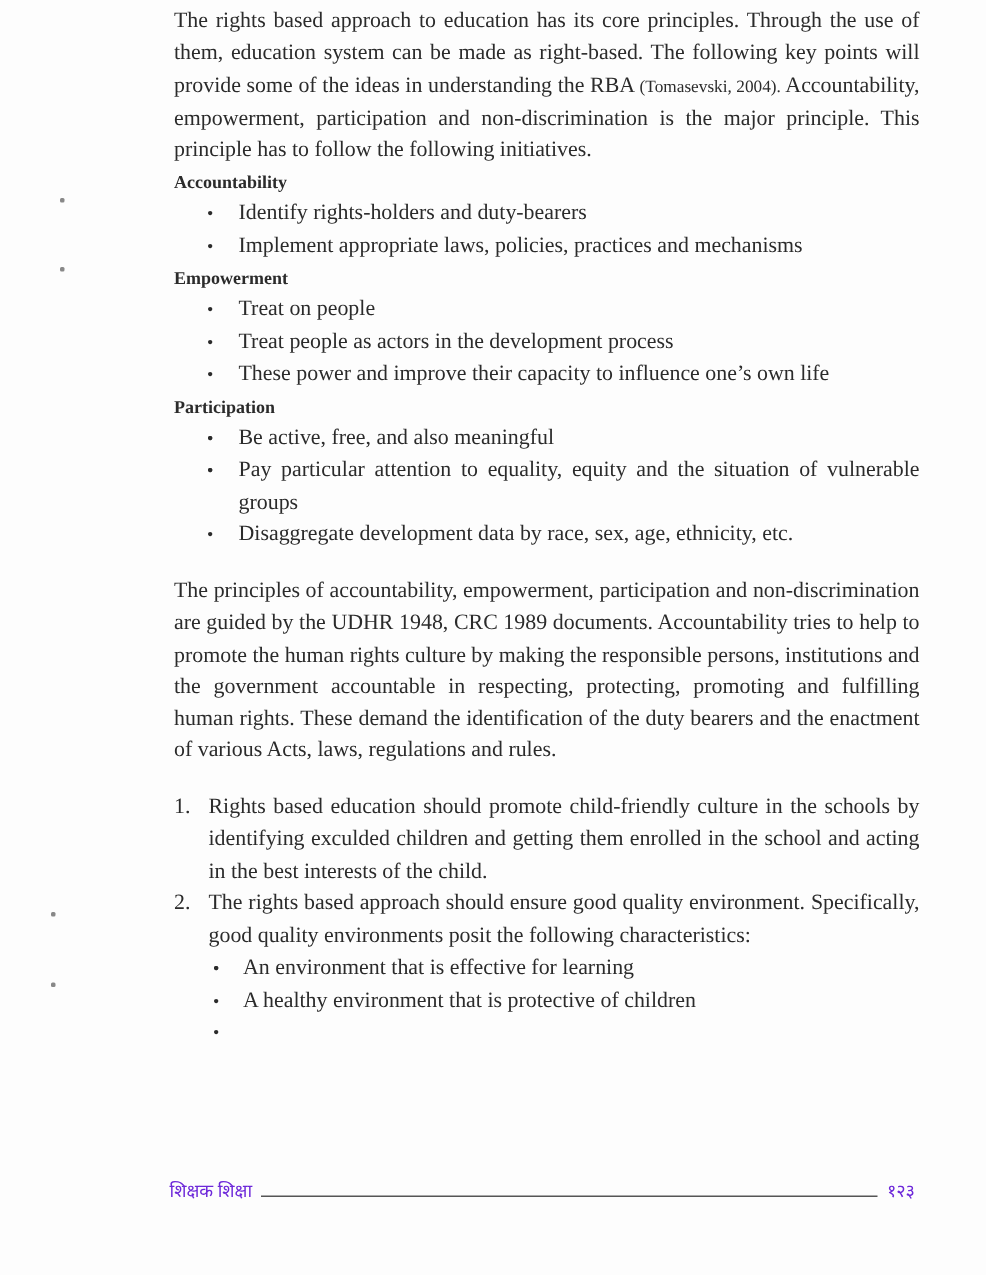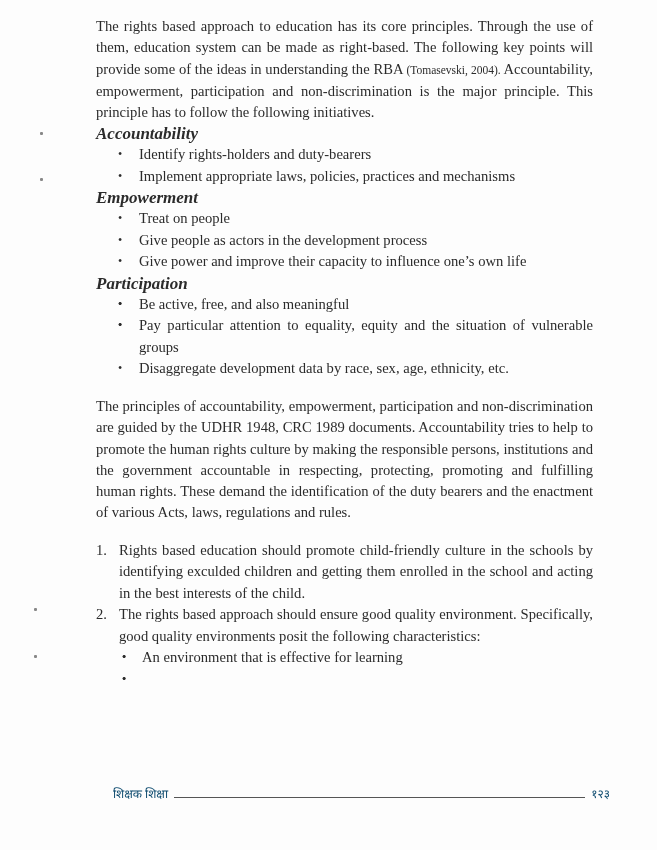--- a/index.html
+++ b/index.html
@@ -3,50 +3,50 @@
 <meta charset="utf-8">
 <style>
   html, body { margin: 0; padding: 0; }
   body {
     width: 657px; height: 850px; overflow: hidden;
     background: #fdfdfd;
     font-family: "Liberation Serif", serif;
     color: #2b2b2b;
     position: relative;
   }
-  .page { position: absolute; left: 96px; top: 4px; width: 497px; margin-top: 12px; }
+  .page { position: absolute; left: 116px; top: 4px; width: 497px; }
   .para {
     font-size: 14.6px; line-height: 21.3px;
     text-align: justify; margin: 0;
   }
   .para .cite { font-size: 11.5px; }
   .heading {
-    font-style: italic; font-weight: bold;
-    font-size: 17px; line-height: 21px; margin: 0;
+    font-weight: bold;
+    font-size: 12px; line-height: 21px; margin: 0;
   }
   ul.bullets { list-style: none; margin: 0; padding: 0; }
   ul.bullets li {
     position: relative; padding-left: 43px;
     font-size: 14.6px; line-height: 21.5px;
     text-align: justify;
   }
   ul.bullets li .dot {
     position: absolute; left: 22px; top: 0;
     font-size: 12px;
   }
   ol.numbered { list-style: none; margin: 0; padding: 0; }
   ol.numbered > li { position: relative; padding-left: 23px; font-size: 14.6px; line-height: 21.5px; text-align: justify; }
   ol.numbered > li .num { position: absolute; left: 0; top: 0; }
   ol.numbered ul.bullets li { padding-left: 23px; }
   ol.numbered ul.bullets li .dot { left: 3px; }
   .gap-b { height: 16px; }
   .footer {
     position: absolute; left: 113px; top: 785px; width: 497px;
     display: flex; align-items: baseline;
-    font-size: 12px; color: #0c4a6e;
+    font-size: 12px; color: #6d28d9;
   }
   .footer .rule { flex: 1; border-bottom: 1px solid #555; margin: 0 6px; height: 10px; }
   .margin-mark { position: absolute; width: 3px; height: 3px; background: #888; border-radius: 1px; }
 </style>
 </head>
 <body>
 
 <div class="margin-mark" style="left:40px; top:132px;"></div>
 <div class="margin-mark" style="left:40px; top:178px;"></div>
 <div class="margin-mark" style="left:34px; top:608px;"></div>
@@ -61,22 +61,22 @@
     <ul class="bullets">
       <li><span class="dot">•</span><span>Identify rights-holders and duty-bearers</span></li>
       <li><span class="dot">•</span><span>Implement appropriate laws, policies, practices and mechanisms</span></li>
     </ul>
   </div>
 
   <div>
     <p class="heading">Empowerment</p>
     <ul class="bullets">
       <li><span class="dot">•</span><span>Treat on people</span></li>
-      <li><span class="dot">•</span><span>Give people as actors in the development process</span></li>
-      <li><span class="dot">•</span><span>Give power and improve their capacity to influence one’s own life</span></li>
+      <li><span class="dot">•</span><span>Treat people as actors in the development process</span></li>
+      <li><span class="dot">•</span><span>These power and improve their capacity to influence one’s own life</span></li>
     </ul>
   </div>
 
   <div>
     <p class="heading">Participation</p>
     <ul class="bullets">
       <li><span class="dot">•</span></li>
       <li><span class="dot">•</span><span>Be active, free, and also meaningful</span></li>
       <li><span class="dot">•</span></li>
     </ul>
@@ -99,21 +99,21 @@
     <li>
       <span class="num">1.</span>
       <span>Rights based education should promote child-friendly culture in the schools by identifying exculded children and getting them enrolled in the school and acting in the best interests of the child.</span>
     </li>
     <li>
       <span class="num">2.</span>
       <span>The rights based approach should ensure good quality environment. Specifically, good quality environments posit the following characteristics:</span>
       <ul class="bullets">
         <li><span class="dot">•</span></li>
         <li><span class="dot">•</span><span>An environment that is effective for learning</span></li>
-        <li><span class="dot">•</span></li>
+        <li><span class="dot">•</span><span>A healthy environment that is protective of children</span></li>
         <li><span class="dot">•</span></li>
       </ul>
     </li>
   </ol>
 </div>
 
 <div class="footer">
   <span>शिक्षक शिक्षा</span>
   <span class="rule"></span>
   <span>१२३</span>

